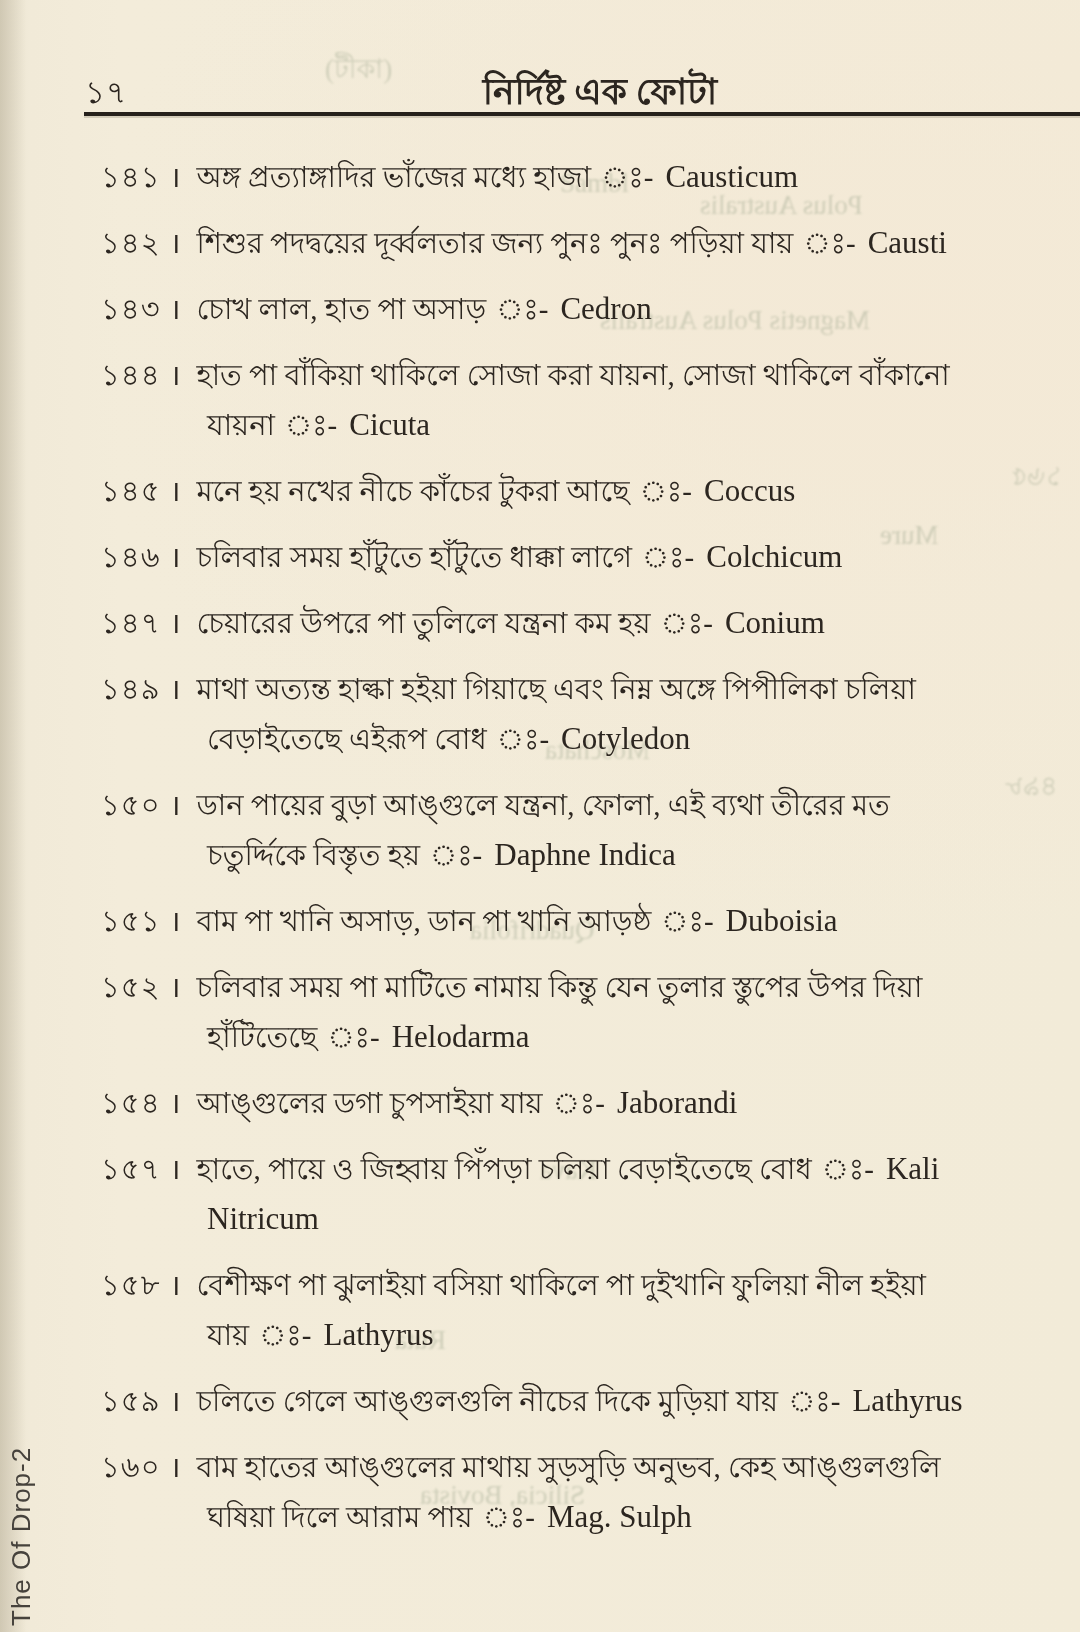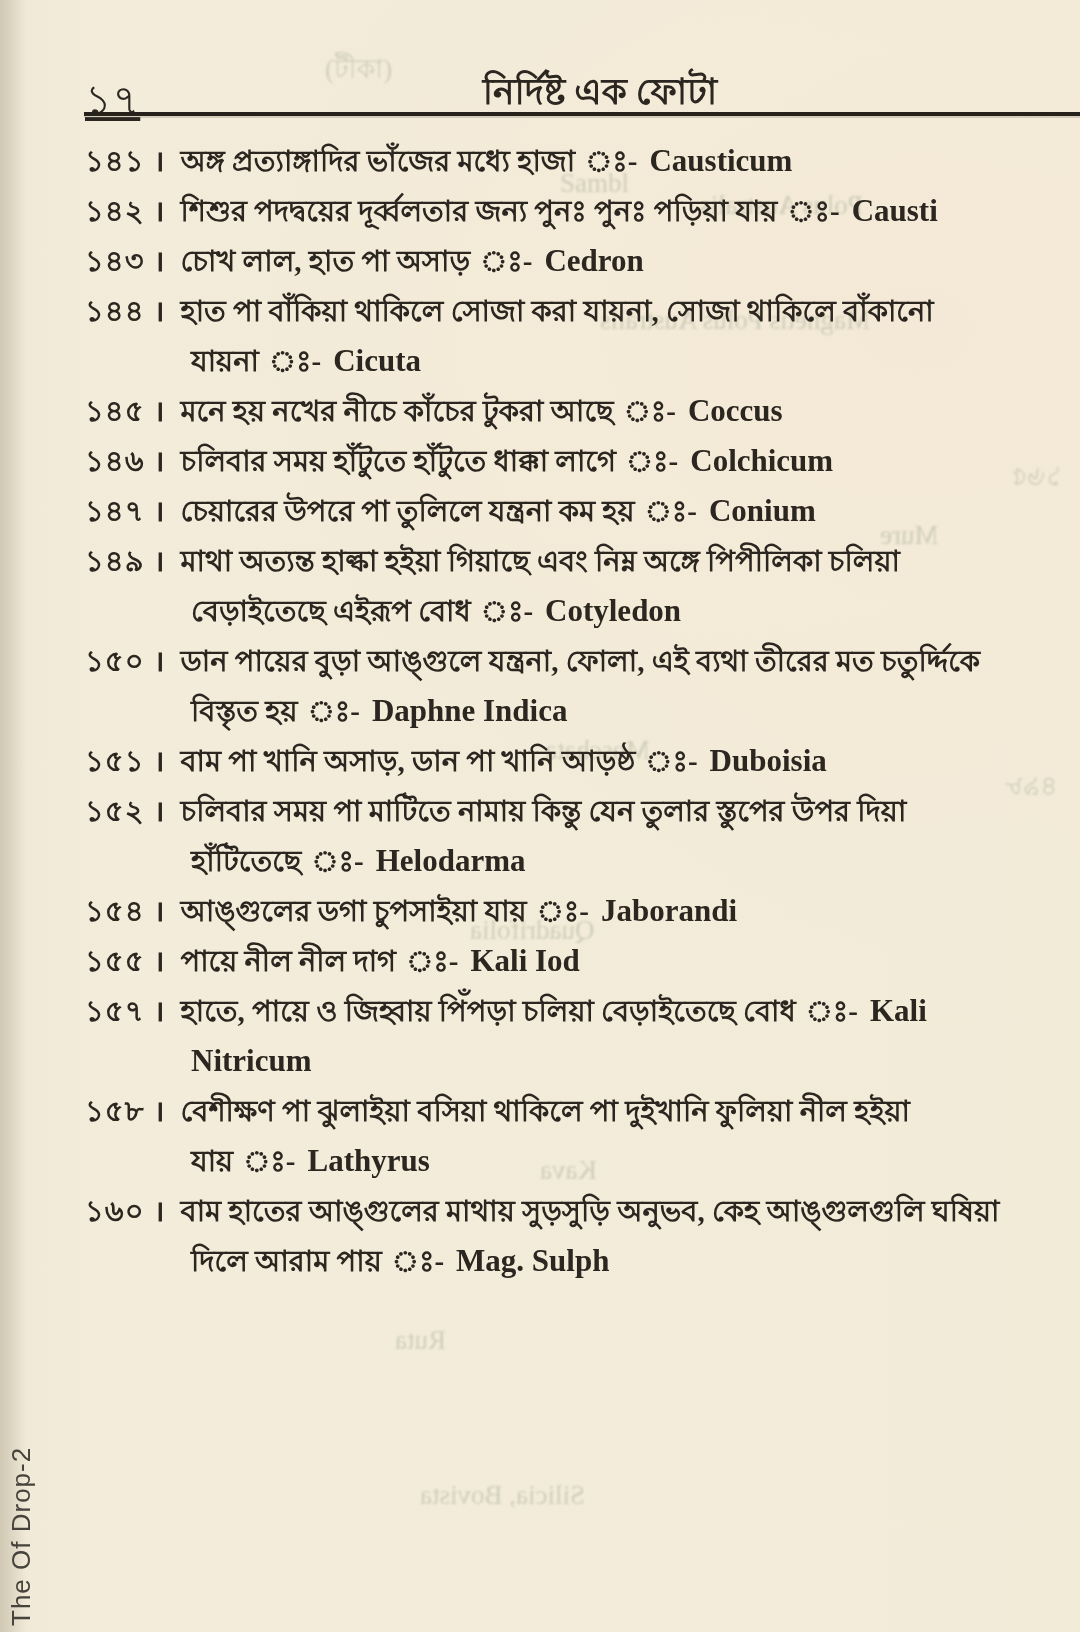--- a/index.html
+++ b/index.html
@@ -21,42 +21,41 @@
     position: absolute; left: 0; top: 0; bottom: 0; width: 26px;
     background: linear-gradient(to right, rgba(150,140,115,0.30), rgba(150,140,115,0.0));
     pointer-events: none;
   }
   .header {
     position: absolute; left: 0; top: 0; right: 0; height: 120px;
     z-index: 3;
   }
   .page-number {
     position: absolute; left: 85px; top: 68px;
-    font-size: 41px; letter-spacing: 1px; text-decoration: underline;
+    font-size: 31px; letter-spacing: 1px;
   }
   .page-title {
     position: absolute; left: 120px; right: 0; top: 64px;
     text-align: center;
     font-size: 36px; font-weight: 600;
   }
   .header-rule {
     position: absolute; left: 84px; right: 0; top: 112px;
     height: 4px; background: #26211b;
     box-shadow: 0 2px 0 rgba(120,110,90,0.25);
   }
   .entries {
     position: absolute; left: 85px; top: 136px; width: 920px;
     z-index: 2;
     font-size: 29px; line-height: 50px;
   }
   .entry {
-    margin: 0;
+    margin: 16px;
     padding-left: 106px;
     text-indent: -106px;
-    font-weight: bold;
   }
   .entry .num { margin-right: 9px; letter-spacing: 1px; }
   .entry .danda { margin-right: 16px; }
   .entry .sep { margin: 0 12px 0 10px; }
   .entry .remedy {
     font-family: "Liberation Serif", serif;
     font-size: 31px;
   }
   
   .ghost-layer {
@@ -131,27 +130,27 @@
 
   <p class="entry"><span class="num">১৫০</span><span class="danda">।</span><span class="body">ডান পায়ের বুড়া আঙ্গুলে যন্ত্রনা, ফোলা, এই ব্যথা তীরের মত চতুর্দ্দিকে বিস্তৃত হয়</span><span class="sep">ঃ-</span><span class="remedy">Daphne Indica</span></p>
 
   <p class="entry"><span class="num">১৫১</span><span class="danda">।</span><span class="body">বাম পা খানি অসাড়, ডান পা খানি আড়ষ্ঠ</span><span class="sep">ঃ-</span><span class="remedy">Duboisia</span></p>
 
   <p class="entry"><span class="num">১৫২</span><span class="danda">।</span><span class="body">চলিবার সময় পা মাটিতে নামায় কিন্তু যেন তুলার স্তুপের উপর দিয়া হাঁটিতেছে</span><span class="sep">ঃ-</span><span class="remedy">Helodarma</span></p>
 
 
   <p class="entry"><span class="num">১৫৪</span><span class="danda">।</span><span class="body">আঙ্গুলের ডগা চুপসাইয়া যায়</span><span class="sep">ঃ-</span><span class="remedy">Jaborandi</span></p>
 
-  <p class="entry"><span class="num">১৫৫</span><span class="danda">।</span><span class="body">পায়ে নীল নীল দাগ</span><span class="sep">ঃ-</span><span class="remedy">Kali Iod</span></p>
 
 
   <p class="entry"><span class="num">১৫৭</span><span class="danda">।</span><span class="body">হাতে, পায়ে ও জিহ্বায় পিঁপড়া চলিয়া বেড়াইতেছে বোধ</span><span class="sep">ঃ-</span><span class="remedy">Kali Nitricum</span></p>
 
   <p class="entry"><span class="num">১৫৮</span><span class="danda">।</span><span class="body">বেশীক্ষণ পা ঝুলাইয়া বসিয়া থাকিলে পা দুইখানি ফুলিয়া নীল হইয়া যায়</span><span class="sep">ঃ-</span><span class="remedy">Lathyrus</span></p>
 
+  <p class="entry"><span class="num">১৫৯</span><span class="danda">।</span><span class="body">চলিতে গেলে আঙ্গুলগুলি নীচের দিকে মুড়িয়া যায়</span><span class="sep">ঃ-</span><span class="remedy">Lathyrus</span></p>
 
   <p class="entry"><span class="num">১৬০</span><span class="danda">।</span><span class="body">বাম হাতের আঙ্গুলের মাথায় সুড়সুড়ি অনুভব, কেহ আঙ্গুলগুলি ঘষিয়া দিলে আরাম পায়</span><span class="sep">ঃ-</span><span class="remedy">Mag. Sulph</span></p>
 </div>
 
   <div class="spine-text">The Of Drop-2</div>
 
   <div class="edge-shadow"></div>
 </div>
 
 </body></html>

